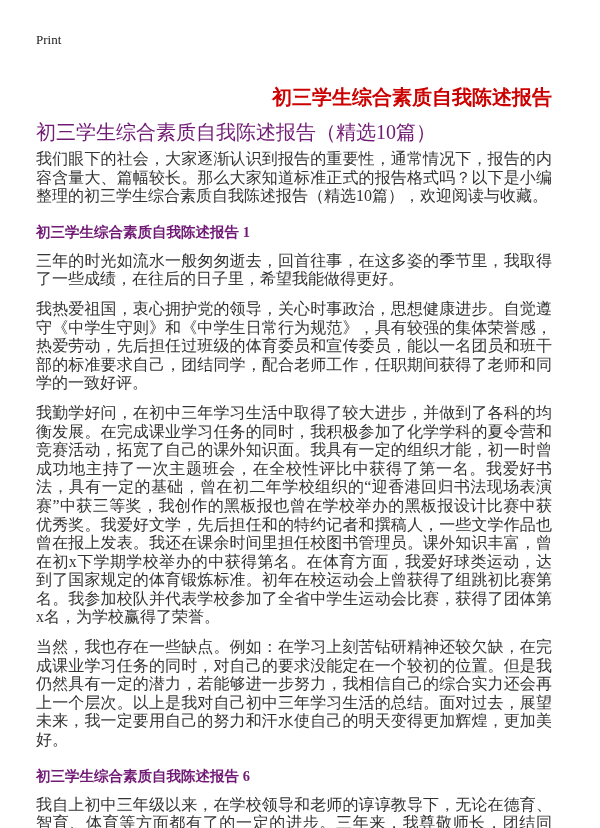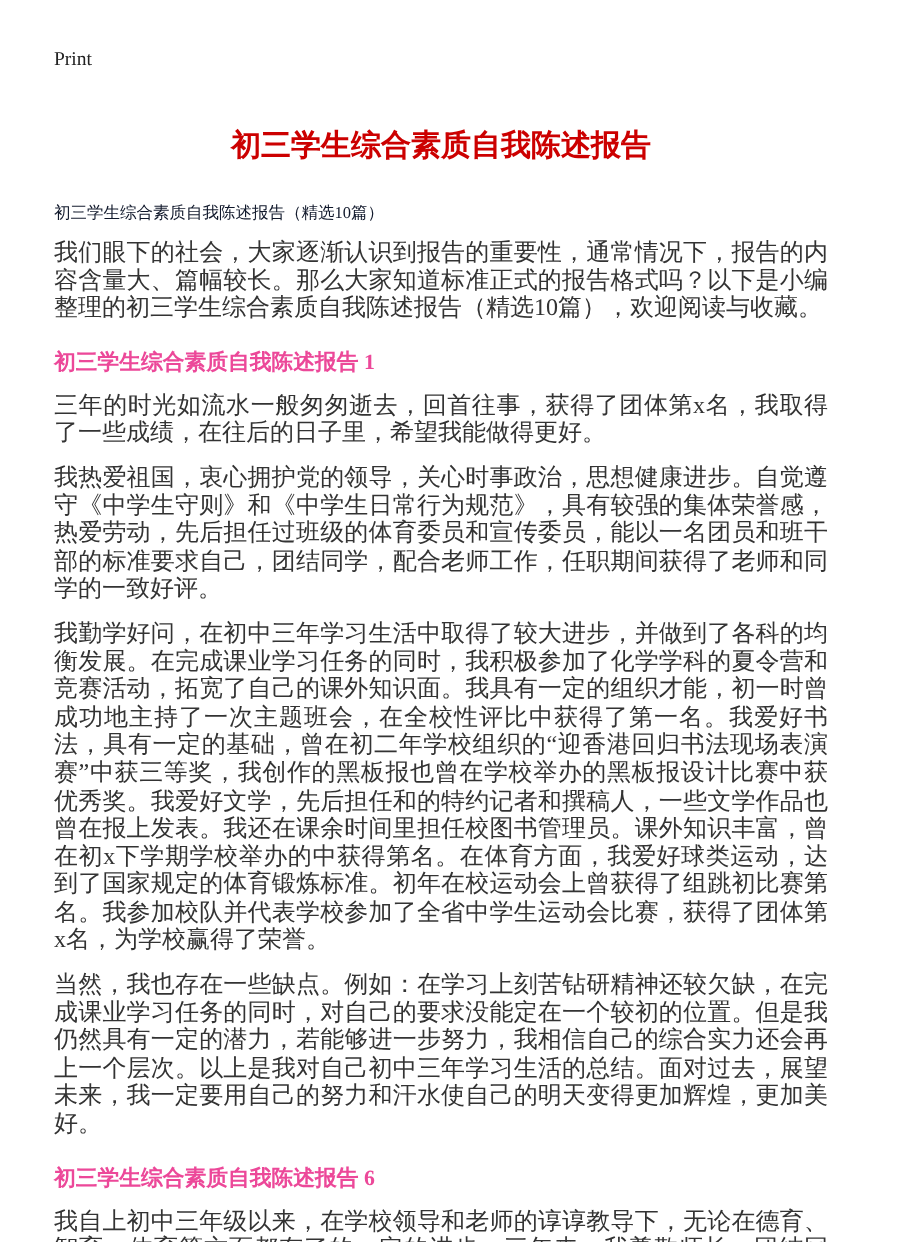--- a/index.html
+++ b/index.html
@@ -30,56 +30,56 @@
     display: inline-block;
   }
   .doc-title {
     font-size: 20px;
     line-height: 24px;
     font-weight: bold;
     text-align: center;
     margin: 37px 0 0 0;
   }
   .subtitle {
-    font-size: 11px;
+    font-size: 20px;
     line-height: 18px;
-    margin: 24px 0 0 0;
-    color: #0f172a;
+    margin: 14px 0 0 0;
+    color: #701a75;
   }
   .para {
     font-size: 16px;
     line-height: 18.6px;
     text-align: justify;
     margin: 9px 0 11px 0;
     color: #333333;
   }
   .sec-heading {
     font-size: 14.5px;
     line-height: 19px;
     font-weight: bold;
-    color: #ec4899;
+    color: #701a75;
     margin: 17px 0 10px 0;
   }
 </style>
 </head>
 <body style="color: rgb(51, 51, 51); background: rgb(255, 255, 255);">
 
 <div class="page">
 
   <span class="print-label">Print</span>
 
-  <h1 class="doc-title" style="color: rgb(204, 0, 0);">初三学生综合素质自我陈述报告</h1>
+  <h1 class="doc-title" style="color: rgb(204, 0, 0); text-align: right;">初三学生综合素质自我陈述报告</h1>
 
   <p class="subtitle">初三学生综合素质自我陈述报告（精选10篇）</p>
 
   <p class="para">我们眼下的社会，大家逐渐认识到报告的重要性，通常情况下，报告的内容含量大、篇幅较长。那么大家知道标准正式的报告格式吗？以下是小编整理的初三学生综合素质自我陈述报告（精选10篇），欢迎阅读与收藏。</p>
 
   <h2 class="sec-heading">初三学生综合素质自我陈述报告 1</h2>
 
-  <p class="para">三年的时光如流水一般匆匆逝去，回首往事，获得了团体第x名，我取得了一些成绩，在往后的日子里，希望我能做得更好。</p>
+  <p class="para">三年的时光如流水一般匆匆逝去，回首往事，在这多姿的季节里，我取得了一些成绩，在往后的日子里，希望我能做得更好。</p>
 
   <p class="para">我热爱祖国，衷心拥护党的领导，关心时事政治，思想健康进步。自觉遵守《中学生守则》和《中学生日常行为规范》，具有较强的集体荣誉感，热爱劳动，先后担任过班级的体育委员和宣传委员，能以一名团员和班干部的标准要求自己，团结同学，配合老师工作，任职期间获得了老师和同学的一致好评。</p>
 
   <p class="para">我勤学好问，在初中三年学习生活中取得了较大进步，并做到了各科的均衡发展。在完成课业学习任务的同时，我积极参加了化学学科的夏令营和竞赛活动，拓宽了自己的课外知识面。我具有一定的组织才能，初一时曾成功地主持了一次主题班会，在全校性评比中获得了第一名。我爱好书法，具有一定的基础，曾在初二年学校组织的“迎香港回归书法现场表演赛”中获三等奖，我创作的黑板报也曾在学校举办的黑板报设计比赛中获优秀奖。我爱好文学，先后担任和的特约记者和撰稿人，一些文学作品也曾在报上发表。我还在课余时间里担任校图书管理员。课外知识丰富，曾在初x下学期学校举办的中获得第名。在体育方面，我爱好球类运动，达到了国家规定的体育锻炼标准。初年在校运动会上曾获得了组跳初比赛第名。我参加校队并代表学校参加了全省中学生运动会比赛，获得了团体第x名，为学校赢得了荣誉。</p>
 
   <p class="para">当然，我也存在一些缺点。例如：在学习上刻苦钻研精神还较欠缺，在完成课业学习任务的同时，对自己的要求没能定在一个较初的位置。但是我仍然具有一定的潜力，若能够进一步努力，我相信自己的综合实力还会再上一个层次。以上是我对自己初中三年学习生活的总结。面对过去，展望未来，我一定要用自己的努力和汗水使自己的明天变得更加辉煌，更加美好。</p>
 
   <h2 class="sec-heading">初三学生综合素质自我陈述报告 6</h2>
 
   <p class="para">我自上初中三年级以来，在学校领导和老师的谆谆教导下，无论在德育、智育、体育等方面都有了的一定的进步。三年来，我尊敬师长，团结同学，关系集体；坚持真理，修正错误，自觉抵御封建迷信和黄赌毒活动的影响；我具有一定的组织才能</p>

